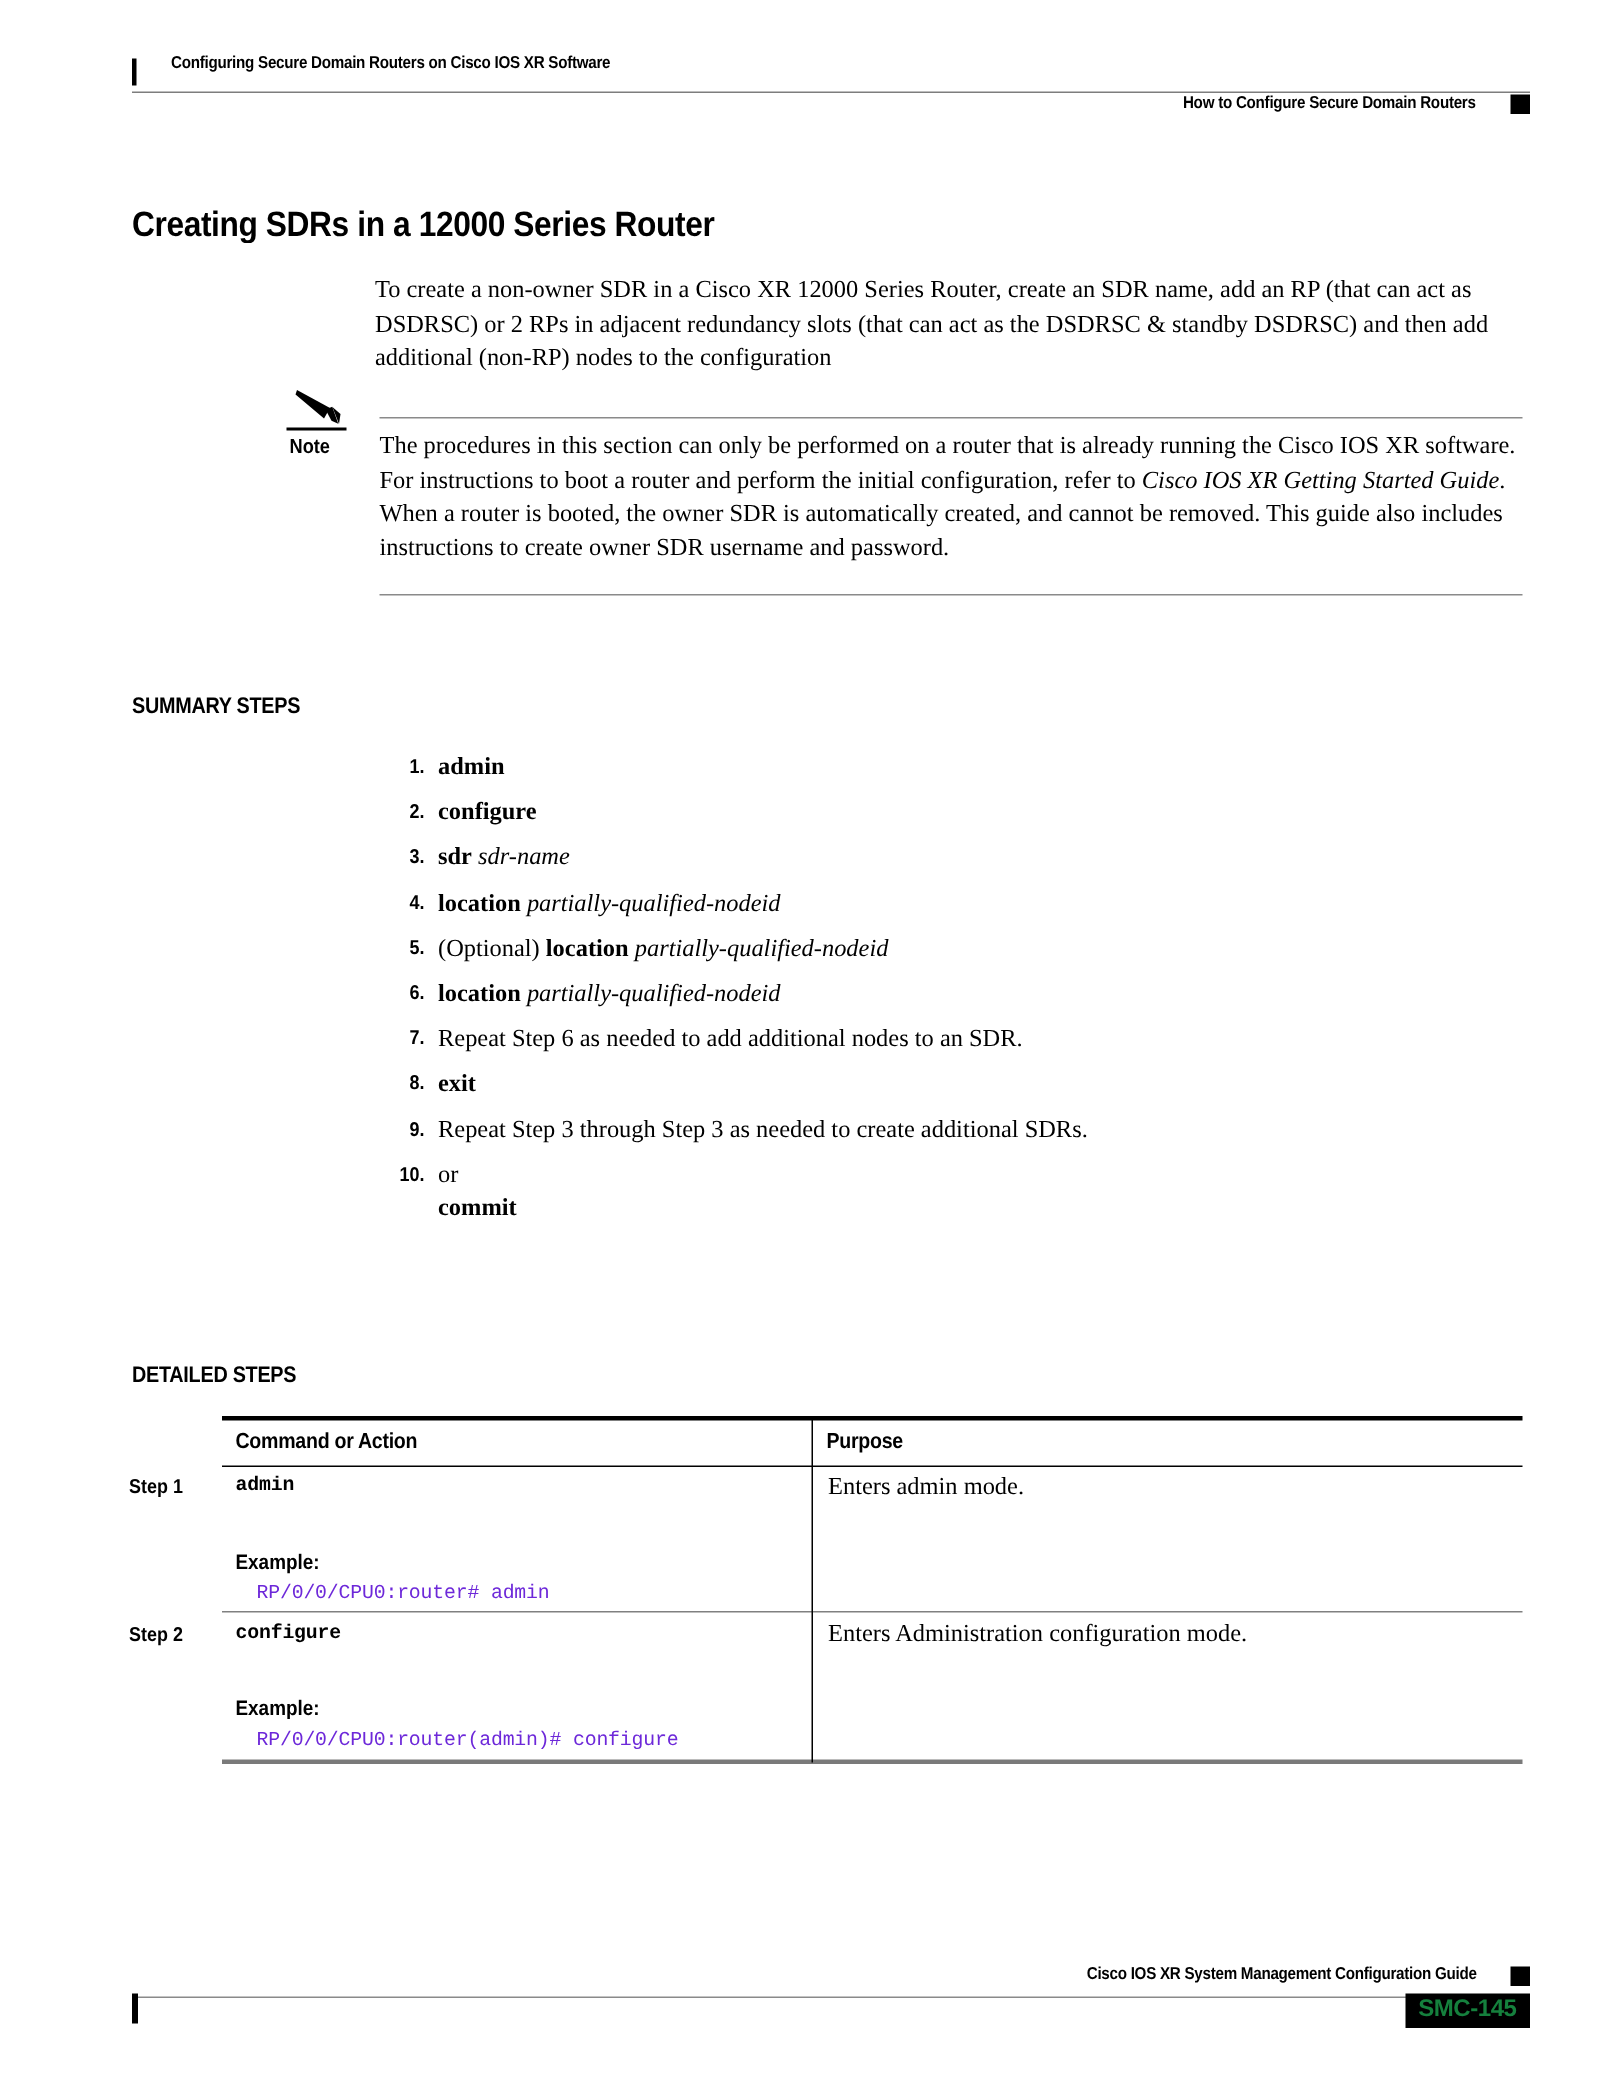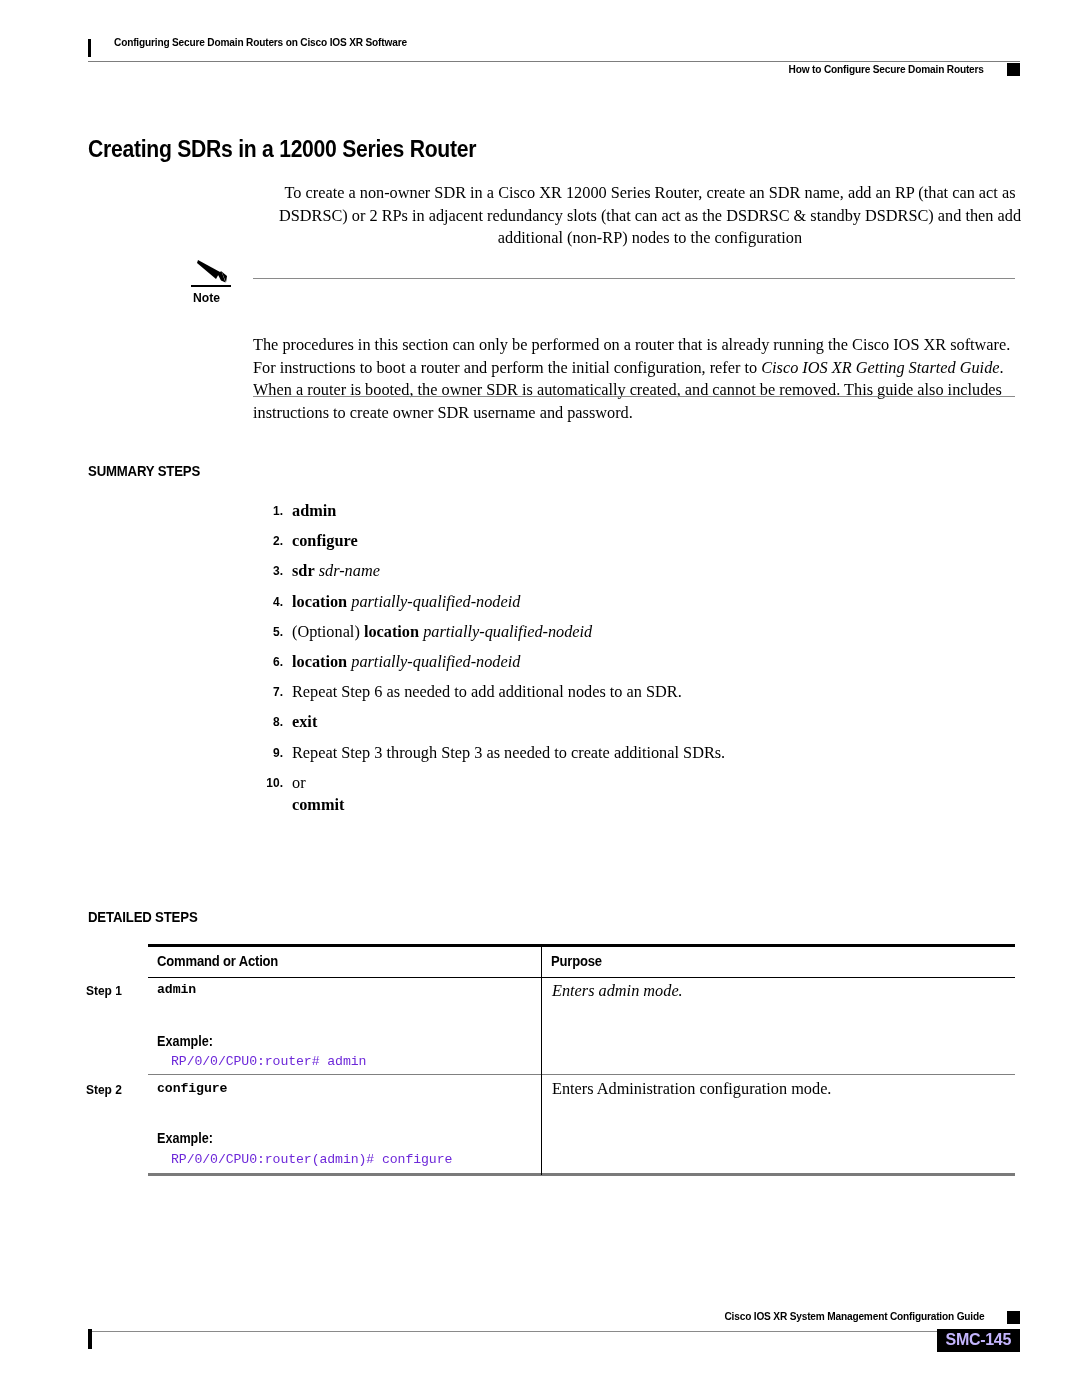--- a/index.html
+++ b/index.html
@@ -88,26 +88,26 @@
     font-size: 23.5px;
     letter-spacing: -0.3px;
     transform: scaleX(0.9);
     transform-origin: left top;
     white-space: nowrap;
   }
 
   
   .body-col {
     position: absolute;
-    left: 269px;
+    left: 250px;
     width: 762px;
     font-family: "Liberation Serif", serif;
     font-size: 16.3px;
     line-height: 22.5px;
-    text-align: center;
+    text-align: left;
   }
 
   #intro-para { top: 182px; }
   #complete-para { top: 411px; }
 
   
   .note {
     position: absolute;
     left: 188px;
     top: 258px;
@@ -155,21 +155,20 @@
     background: #8a8a8a;
   }
   .note-body {
     position: absolute;
     left: 65px;
     top: 28px;
     width: 762px;
     font-family: "Liberation Serif", serif;
     font-size: 16.3px;
     line-height: 22.5px;
-    margin-top: 48px;
   }
 
   
   .sec-head {
     position: absolute;
     left: 88px;
     font-family: "Liberation Sans", sans-serif;
     font-weight: bold;
     font-size: 15px;
     letter-spacing: -0.2px;
@@ -330,21 +329,21 @@
   #ex-code-2 { top: 208px; }
 
   .cell-purpose {
     position: absolute;
     left: 404px;
     width: 450px;
     font-family: "Liberation Serif", serif;
     font-size: 16.3px;
     line-height: 22px;
   }
-  #cell-purpose-1 { top: 36px; font-style: italic; }
+  #cell-purpose-1 { top: 36px; }
   #cell-purpose-2 { top: 134px; }
 
   
   .ftr {
     position: absolute;
     left: 88px;
     top: 1310px;
     width: 932px;
     height: 55px;
   }
@@ -382,21 +381,21 @@
     top: 19px;
     width: 4px;
     height: 20px;
     background: #000;
   }
   .ftr-badge {
     position: absolute;
     right: 0px;
     top: 19px;
     background: #000;
-    color: #c4b5fd;
+    color: #15803d;
     font-family: "Liberation Sans", sans-serif;
     font-weight: bold;
     font-size: 16px;
     letter-spacing: -0.3px;
     padding: 2px 9px 3px 9px;
     white-space: nowrap;
   }
 </style>
 </head>
 <body>

